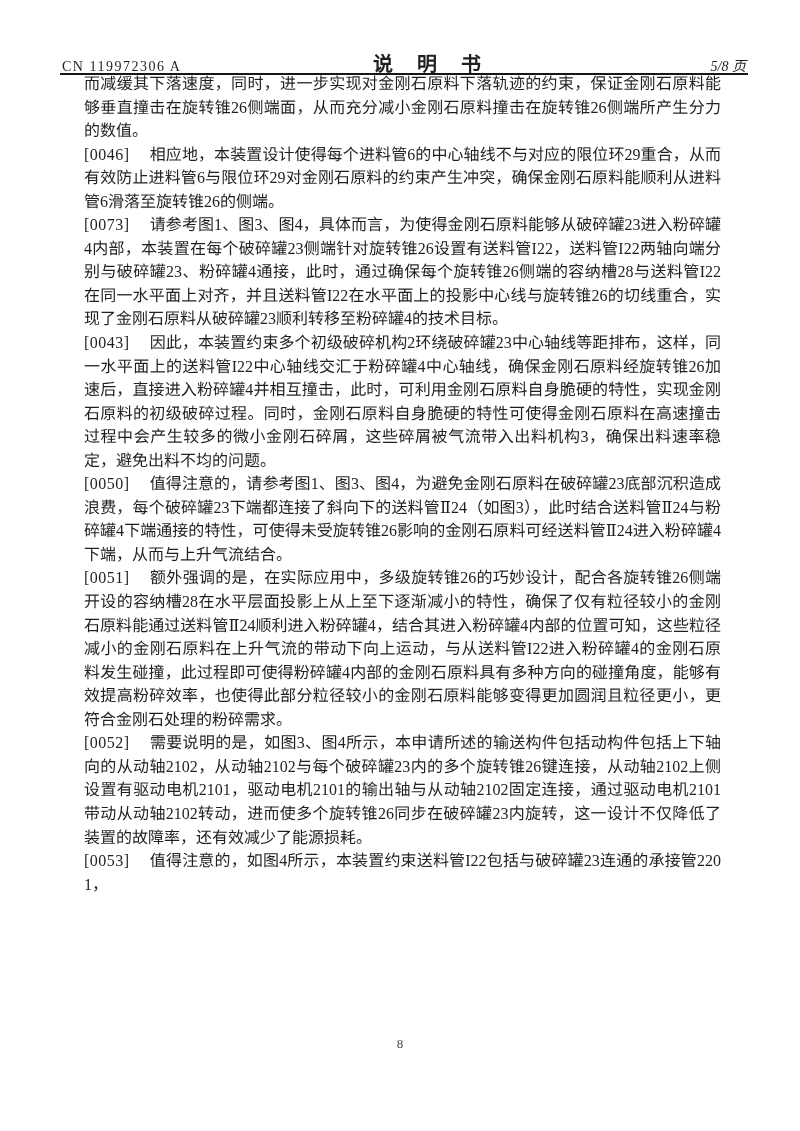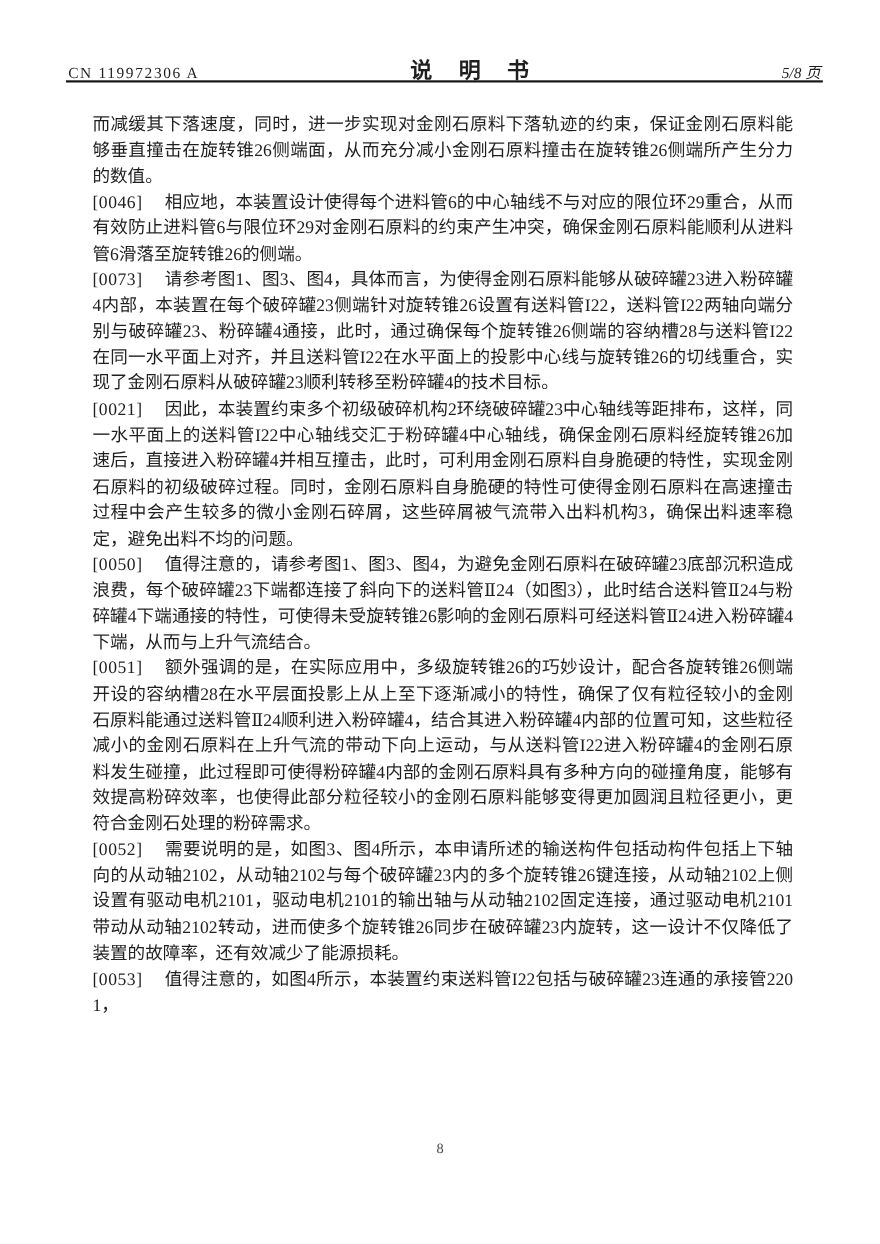--- a/index.html
+++ b/index.html
@@ -54,21 +54,21 @@
     position: absolute;
     top: 73px;
     left: 60px;
     width: 688px;
     height: 0;
     border-top: 2px solid #161616;
   }
   
   .body-text {
     position: absolute;
-    top: 102px;
+    top: 72px;
     left: 84px;
     width: 637px;
     font-size: 16px;
     line-height: 23.55px;
     text-align: justify;
     text-justify: inter-ideograph;
     word-break: break-all;
   }
   .body-text p {
     margin: 0;
@@ -98,21 +98,21 @@
     <span class="pub-number">CN 119972306 A</span>
     <span class="doc-title">说　明　书</span>
     <span class="page-indicator">5/8 页</span>
   </div>
   <div class="header-rule"></div>
 
   <div class="body-text">
     <p><span class="ptext">而减缓其下落速度，同时，进一步实现对金刚石原料下落轨迹的约束，保证金刚石原料能够垂直撞击在旋转锥26侧端面，从而充分减小金刚石原料撞击在旋转锥26侧端所产生分力的数值。</span></p>
     <p><span class="pnum">[0046]</span><span class="ptext">相应地，本装置设计使得每个进料管6的中心轴线不与对应的限位环29重合，从而有效防止进料管6与限位环29对金刚石原料的约束产生冲突，确保金刚石原料能顺利从进料管6滑落至旋转锥26的侧端。</span></p>
     <p><span class="pnum">[0073]</span><span class="ptext">请参考图1、图3、图4，具体而言，为使得金刚石原料能够从破碎罐23进入粉碎罐4内部，本装置在每个破碎罐23侧端针对旋转锥26设置有送料管I22，送料管I22两轴向端分别与破碎罐23、粉碎罐4通接，此时，通过确保每个旋转锥26侧端的容纳槽28与送料管I22在同一水平面上对齐，并且送料管I22在水平面上的投影中心线与旋转锥26的切线重合，实现了金刚石原料从破碎罐23顺利转移至粉碎罐4的技术目标。</span></p>
-    <p><span class="pnum">[0021]</span><span class="ptext">因此，本装置约束多个初级破碎机构2环绕破碎罐23中心轴线等距排布，这样，同一水平面上的送料管I22中心轴线交汇于粉碎罐4中心轴线，确保金刚石原料经旋转锥26加速后，直接进入粉碎罐4并相互撞击，此时，可利用金刚石原料自身脆硬的特性，实现金刚石原料的初级破碎过程。同时，金刚石原料自身脆硬的特性可使得金刚石原料在高速撞击过程中会产生较多的微小金刚石碎屑，这些碎屑被气流带入出料机构3，确保出料速率稳定，避免出料不均的问题。</span></p>
+    <p><span class="pnum">[0043]</span><span class="ptext">因此，本装置约束多个初级破碎机构2环绕破碎罐23中心轴线等距排布，这样，同一水平面上的送料管I22中心轴线交汇于粉碎罐4中心轴线，确保金刚石原料经旋转锥26加速后，直接进入粉碎罐4并相互撞击，此时，可利用金刚石原料自身脆硬的特性，实现金刚石原料的初级破碎过程。同时，金刚石原料自身脆硬的特性可使得金刚石原料在高速撞击过程中会产生较多的微小金刚石碎屑，这些碎屑被气流带入出料机构3，确保出料速率稳定，避免出料不均的问题。</span></p>
     <p><span class="pnum">[0050]</span><span class="ptext">值得注意的，请参考图1、图3、图4，为避免金刚石原料在破碎罐23底部沉积造成浪费，每个破碎罐23下端都连接了斜向下的送料管Ⅱ24（如图3），此时结合送料管Ⅱ24与粉碎罐4下端通接的特性，可使得未受旋转锥26影响的金刚石原料可经送料管Ⅱ24进入粉碎罐4下端，从而与上升气流结合。</span></p>
     <p><span class="pnum">[0051]</span><span class="ptext">额外强调的是，在实际应用中，多级旋转锥26的巧妙设计，配合各旋转锥26侧端开设的容纳槽28在水平层面投影上从上至下逐渐减小的特性，确保了仅有粒径较小的金刚石原料能通过送料管Ⅱ24顺利进入粉碎罐4，结合其进入粉碎罐4内部的位置可知，这些粒径减小的金刚石原料在上升气流的带动下向上运动，与从送料管I22进入粉碎罐4的金刚石原料发生碰撞，此过程即可使得粉碎罐4内部的金刚石原料具有多种方向的碰撞角度，能够有效提高粉碎效率，也使得此部分粒径较小的金刚石原料能够变得更加圆润且粒径更小，更符合金刚石处理的粉碎需求。</span></p>
     <p><span class="pnum">[0052]</span><span class="ptext">需要说明的是，如图3、图4所示，本申请所述的输送构件包括动构件包括上下轴向的从动轴2102，从动轴2102与每个破碎罐23内的多个旋转锥26键连接，从动轴2102上侧设置有驱动电机2101，驱动电机2101的输出轴与从动轴2102固定连接，通过驱动电机2101带动从动轴2102转动，进而使多个旋转锥26同步在破碎罐23内旋转，这一设计不仅降低了装置的故障率，还有效减少了能源损耗。</span></p>
     <p><span class="pnum">[0053]</span><span class="ptext">值得注意的，如图4所示，本装置约束送料管I22包括与破碎罐23连通的承接管2201，</span></p>
   </div>
 
   <div class="footer">
     <span>8</span>
   </div>
 

